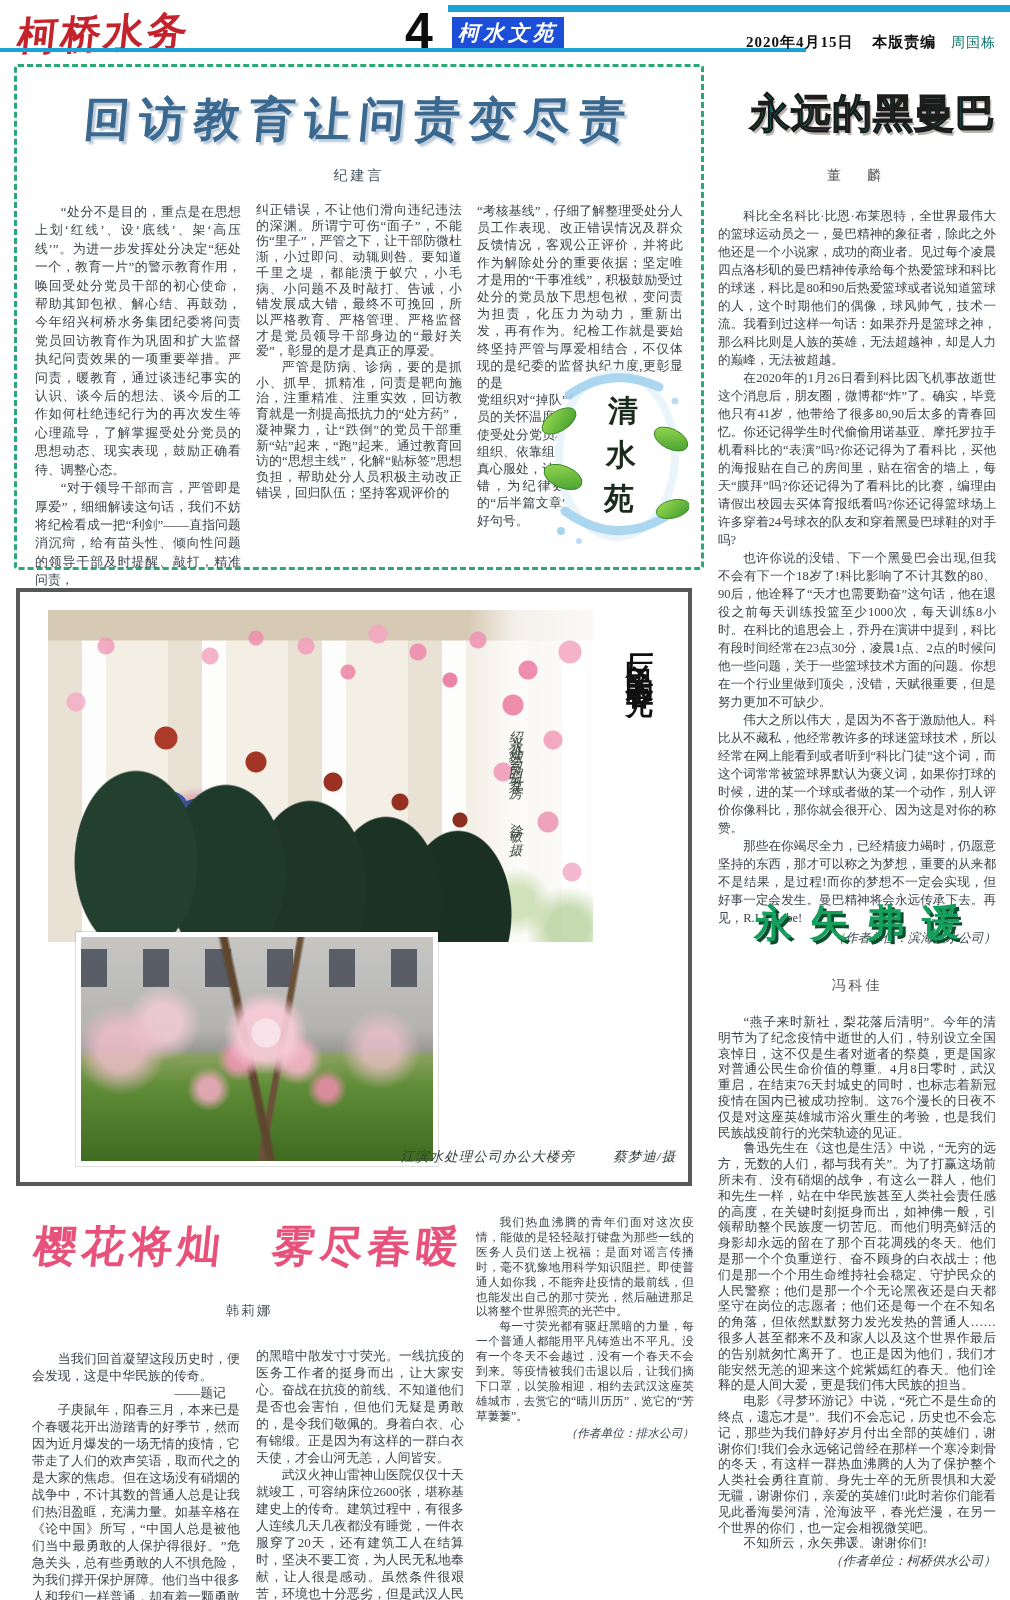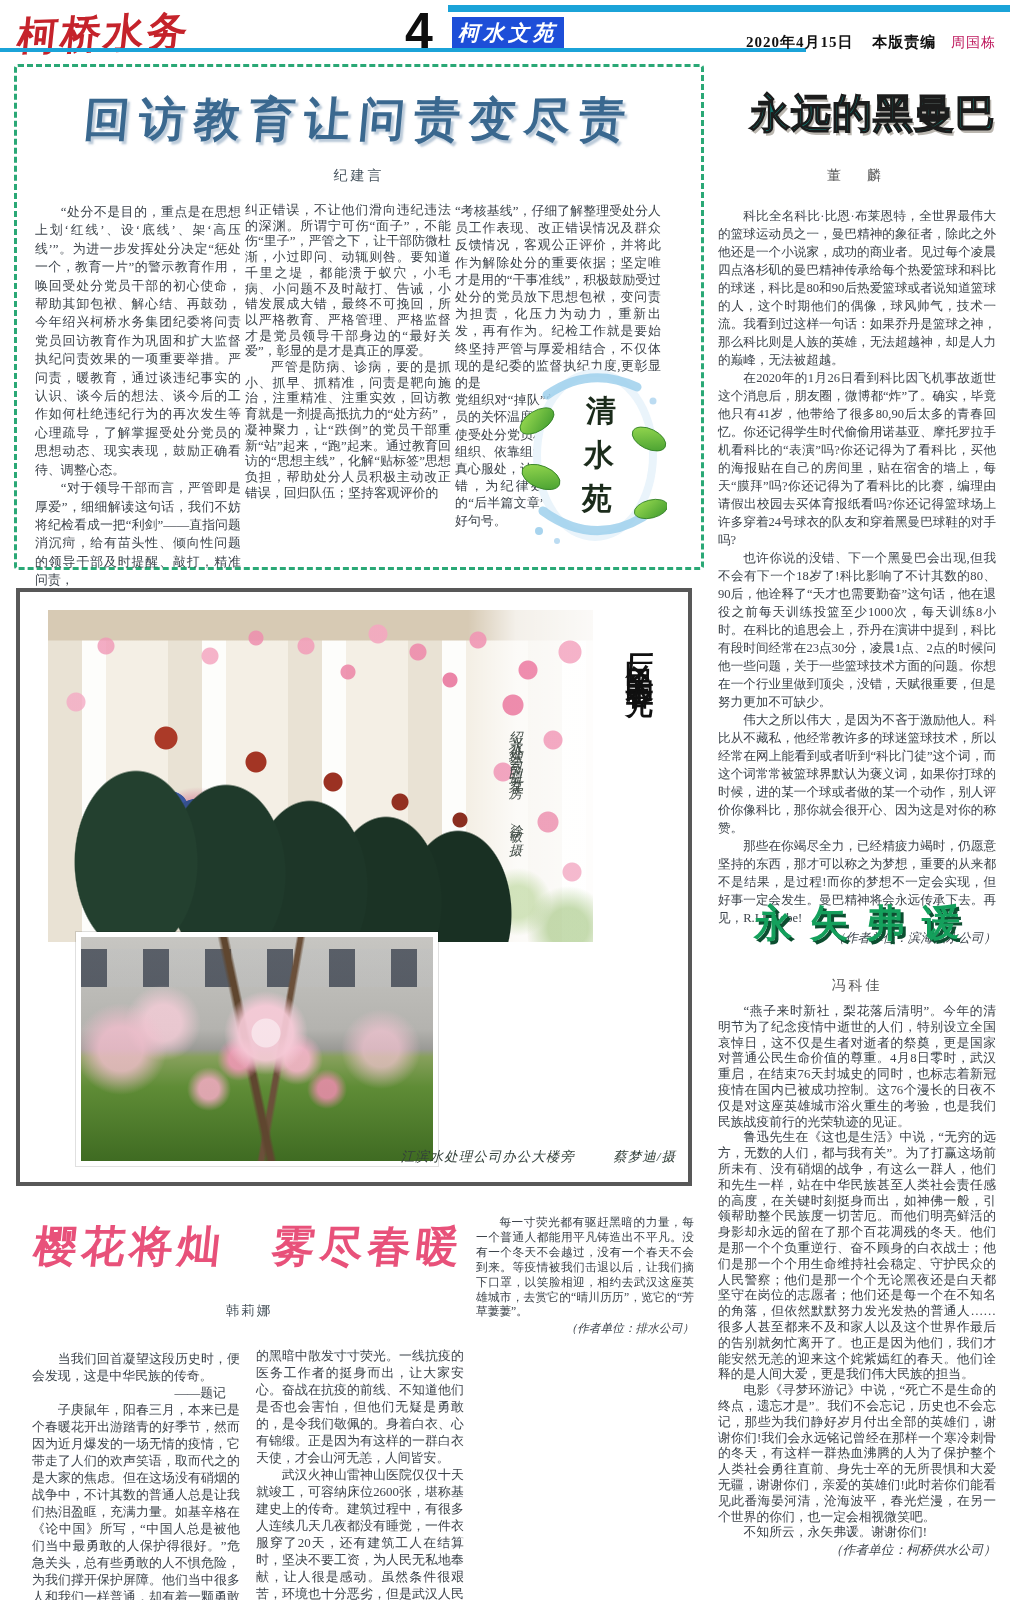--- a/index.html
+++ b/index.html
@@ -11,32 +11,32 @@
             transform:skewX(-8deg) rotate(-2deg);letter-spacing:3px;}
   .hdr-line-top{position:absolute;left:448px;top:5px;width:562px;height:7px;background:#1ba3d8;}
   .page-num{position:absolute;left:405px;top:2px;font-size:50px;font-weight:900;color:#0e0e0e;
             font-family:"Liberation Sans","DejaVu Sans",sans-serif;}
   .section-box{position:absolute;left:452px;top:17px;width:112px;height:32px;background:#1d4ed8;
                color:#fff;font-size:21px;font-weight:bold;letter-spacing:4px;text-align:center;
                line-height:32px;font-family:"Liberation Sans","DejaVu Sans",sans-serif;font-style:italic;}
   .hdr-line-bottom{position:absolute;left:0;top:48px;width:806px;height:4px;background:#1ba3d8;}
   .hdr-date{position:absolute;right:14px;top:33px;font-size:15px;font-weight:bold;color:#111;
             letter-spacing:1px;}
-  .hdr-date .ed-name{font-weight:normal;color:#be185d;font-size:14px;margin-left:10px;}
+  .hdr-date .ed-name{font-weight:normal;color:#0f766e;font-size:14px;margin-left:10px;}
   .hdr-date .ed-label{margin-left:14px;}
 
   
   .art-huifang{position:absolute;left:14px;top:64px;width:684px;height:500px;
                border:3px dashed #2aa876;border-radius:4px;background:#fff;}
   .hf-title{position:absolute;left:0;right:0;top:22px;text-align:center;font-size:46px;font-weight:bold;
             color:#3a688f;letter-spacing:9px;transform:skewX(-5deg);
             text-shadow:3px 3px 2px rgba(120,150,180,.5);}
   .hf-author{position:absolute;left:0;right:0;top:100px;text-align:center;font-size:14px;color:#46535e;
              letter-spacing:3px;}
-  .hf-cols{position:absolute;left:18px;top:136px;right:18px;bottom:8px;display:flex;gap:4px;}
+  .hf-cols{position:absolute;left:18px;top:136px;right:18px;bottom:8px;display:flex;gap:4px;justify-content:space-between;}
   .hf-col{width:206px;text-align:justify;}
   .hf-col p{margin:0;font-size:12.9px;color:#3c434b;}
   .col-a p{line-height:18.4px;}
   .col-b p{line-height:15.7px;}
   .col-c{position:relative;}
   .col-c p{line-height:17.2px;}
   p.ind{text-indent:2em;}
   .narrow{width:104px;}
   .qsy-badge{position:absolute;right:-6px;top:158px;width:150px;height:188px;}
 
@@ -133,21 +133,21 @@
   .yh-col2{left:242px;top:148px;width:208px;height:252px;}
   .yh-col3{left:462px;top:16px;width:218px;height:384px;}
   .yh-col3 p{font-size:11.7px;line-height:14.9px;}
   .epi-sign{text-align:right;padding-right:14px;}
 
   
   .art-yongshi{position:absolute;left:718px;top:898px;width:278px;}
   .ys-title{text-align:center;font-size:38px;font-weight:900;color:#14a05c;letter-spacing:18px;
             text-shadow:3px 3px 0 #0c4e30;white-space:nowrap;text-indent:18px;}
   .ys-author{text-align:center;font-size:14px;color:#555;letter-spacing:3px;margin-top:28px;}
-  .ys-body{margin-top:9px;text-align:justify;}
+  .ys-body{margin-top:20px;text-align:justify;}
   .ys-body p{margin:0;font-size:12.8px;line-height:15.8px;color:#3c434b;}
 </style>
 </head>
 <body>
 
 <div class="page">
 
   <div>
     <div class="masthead">柯桥水务</div>
     <div class="hdr-line-top"></div>
@@ -242,20 +242,21 @@
     <div class="yh-col yh-col1">
       <p class="ind">当我们回首凝望这段历史时，便会发现，这是中华民族的传奇。</p>
       <p class="epi-sign">——题记</p>
       <p class="ind">子庚鼠年，阳春三月，本来已是个春暖花开出游踏青的好季节，然而因为近月爆发的一场无情的疫情，它带走了人们的欢声笑语，取而代之的是大家的焦虑。但在这场没有硝烟的战争中，不计其数的普通人总是让我们热泪盈眶，充满力量。如基辛格在《论中国》所写，“中国人总是被他们当中最勇敢的人保护得很好。”危急关头，总有些勇敢的人不惧危险，为我们撑开保护屏障。他们当中很多人和我们一样普通，却有着一颗勇敢的心，甘愿在疫情笼罩</p>
     </div>
     <div class="yh-col yh-col2">
       <p>的黑暗中散发寸寸荧光。一线抗疫的医务工作者的挺身而出，让大家安心。奋战在抗疫的前线、不知道他们是否也会害怕，但他们无疑是勇敢的，是令我们敬佩的。身着白衣、心有锦缎。正是因为有这样的一群白衣天使，才会山河无恙，人间皆安。</p>
       <p class="ind">武汉火神山雷神山医院仅仅十天就竣工，可容纳床位2600张，堪称基建史上的传奇。建筑过程中，有很多人连续几天几夜都没有睡觉，一件衣服穿了20天，还有建筑工人在结算时，坚决不要工资，为人民无私地奉献，让人很是感动。虽然条件很艰苦，环境也十分恶劣，但是武汉人民没有屈服，因为他们</p>
     </div>
     <div class="yh-col yh-col3">
+      <p class="ind">我们热血沸腾的青年们面对这次疫情，能做的是轻轻敲打键盘为那些一线的医务人员们送上祝福；是面对谣言传播时，毫不犹豫地用科学知识阻拦。即使普通人如你我，不能奔赴疫情的最前线，但也能发出自己的那寸荧光，然后融进那足以将整个世界照亮的光芒中。</p>
       <p class="ind">每一寸荧光都有驱赶黑暗的力量，每一个普通人都能用平凡铸造出不平凡。没有一个冬天不会越过，没有一个春天不会到来。等疫情被我们击退以后，让我们摘下口罩，以笑脸相迎，相约去武汉这座英雄城市，去赏它的“晴川历历”，览它的“芳草萋萋”。</p>
       <p class="credit">（作者单位：排水公司）</p>
     </div>
   </div>
 
   <div class="art-yongshi">
     <div class="ys-title">永矢弗谖</div>
     <div class="ys-author">冯科佳</div>
     <div class="ys-body">
       <p class="ind">“燕子来时新社，梨花落后清明”。今年的清明节为了纪念疫情中逝世的人们，特别设立全国哀悼日，这不仅是生者对逝者的祭奠，更是国家对普通公民生命价值的尊重。4月8日零时，武汉重启，在结束76天封城史的同时，也标志着新冠疫情在国内已被成功控制。这76个漫长的日夜不仅是对这座英雄城市浴火重生的考验，也是我们民族战疫前行的光荣轨迹的见证。</p>

